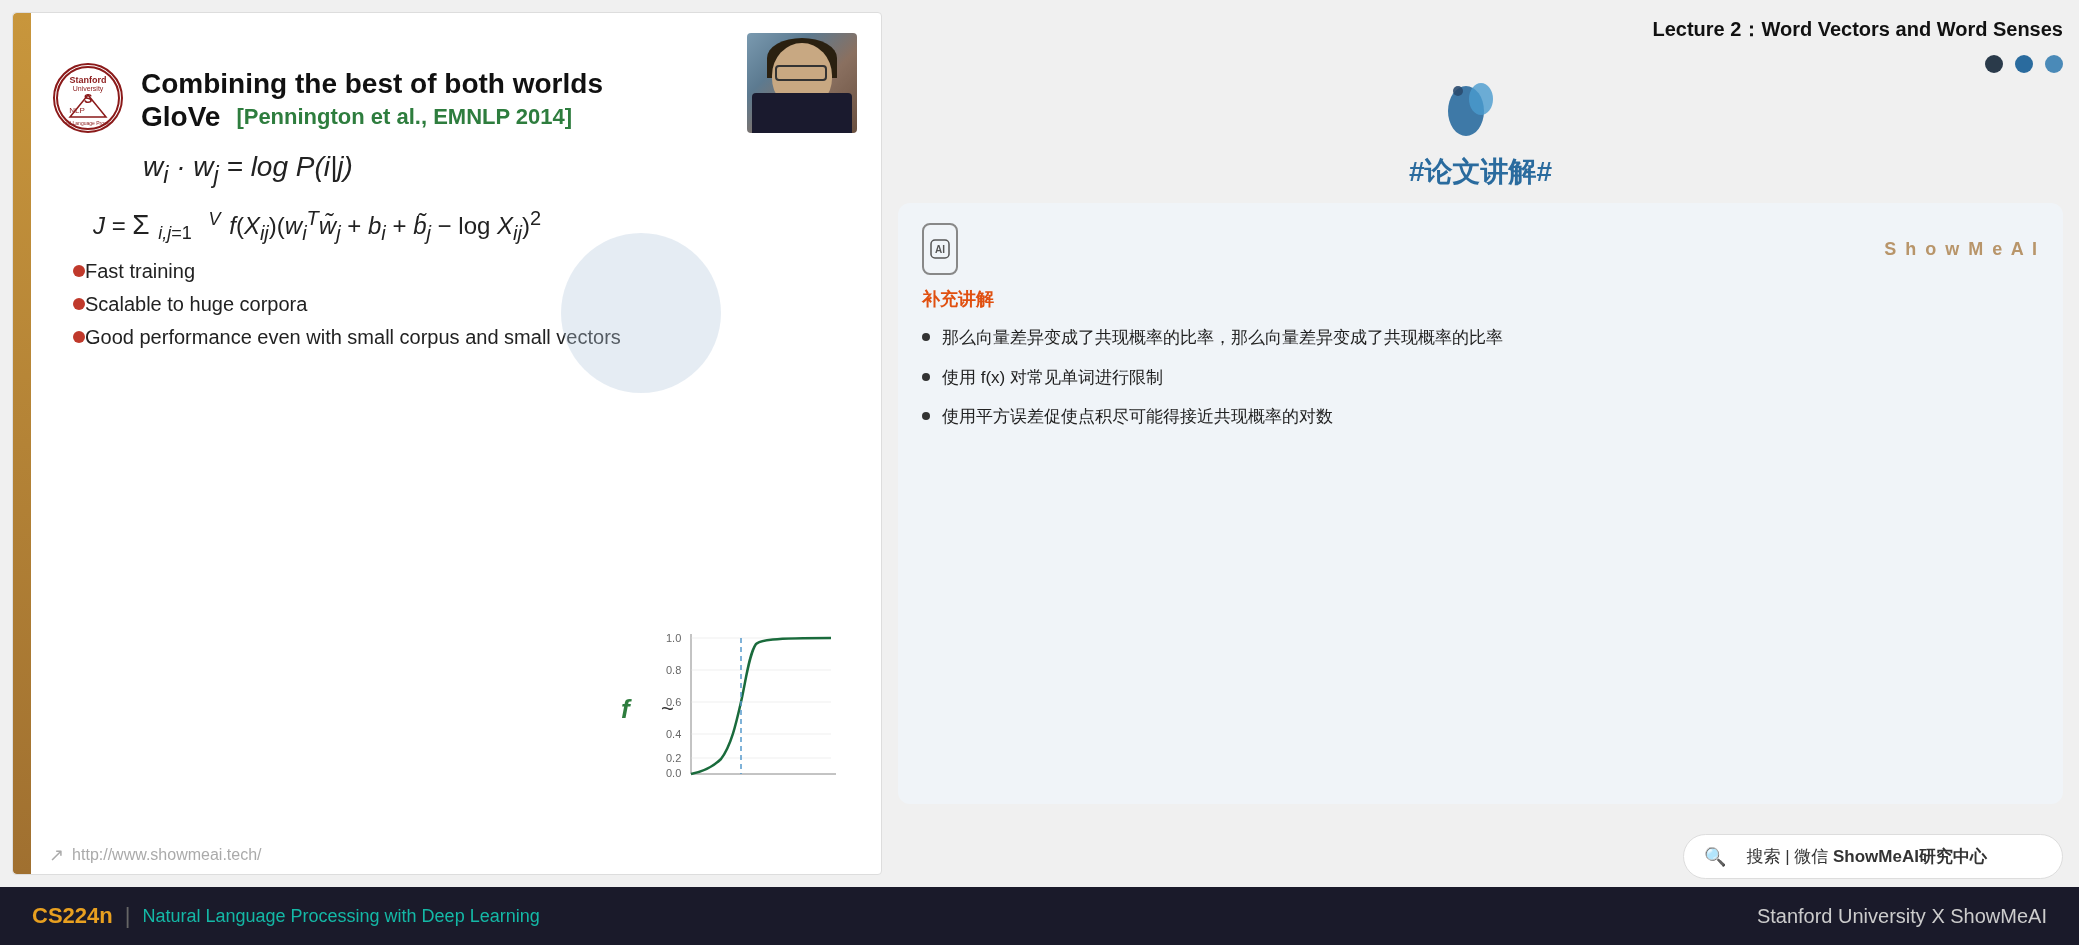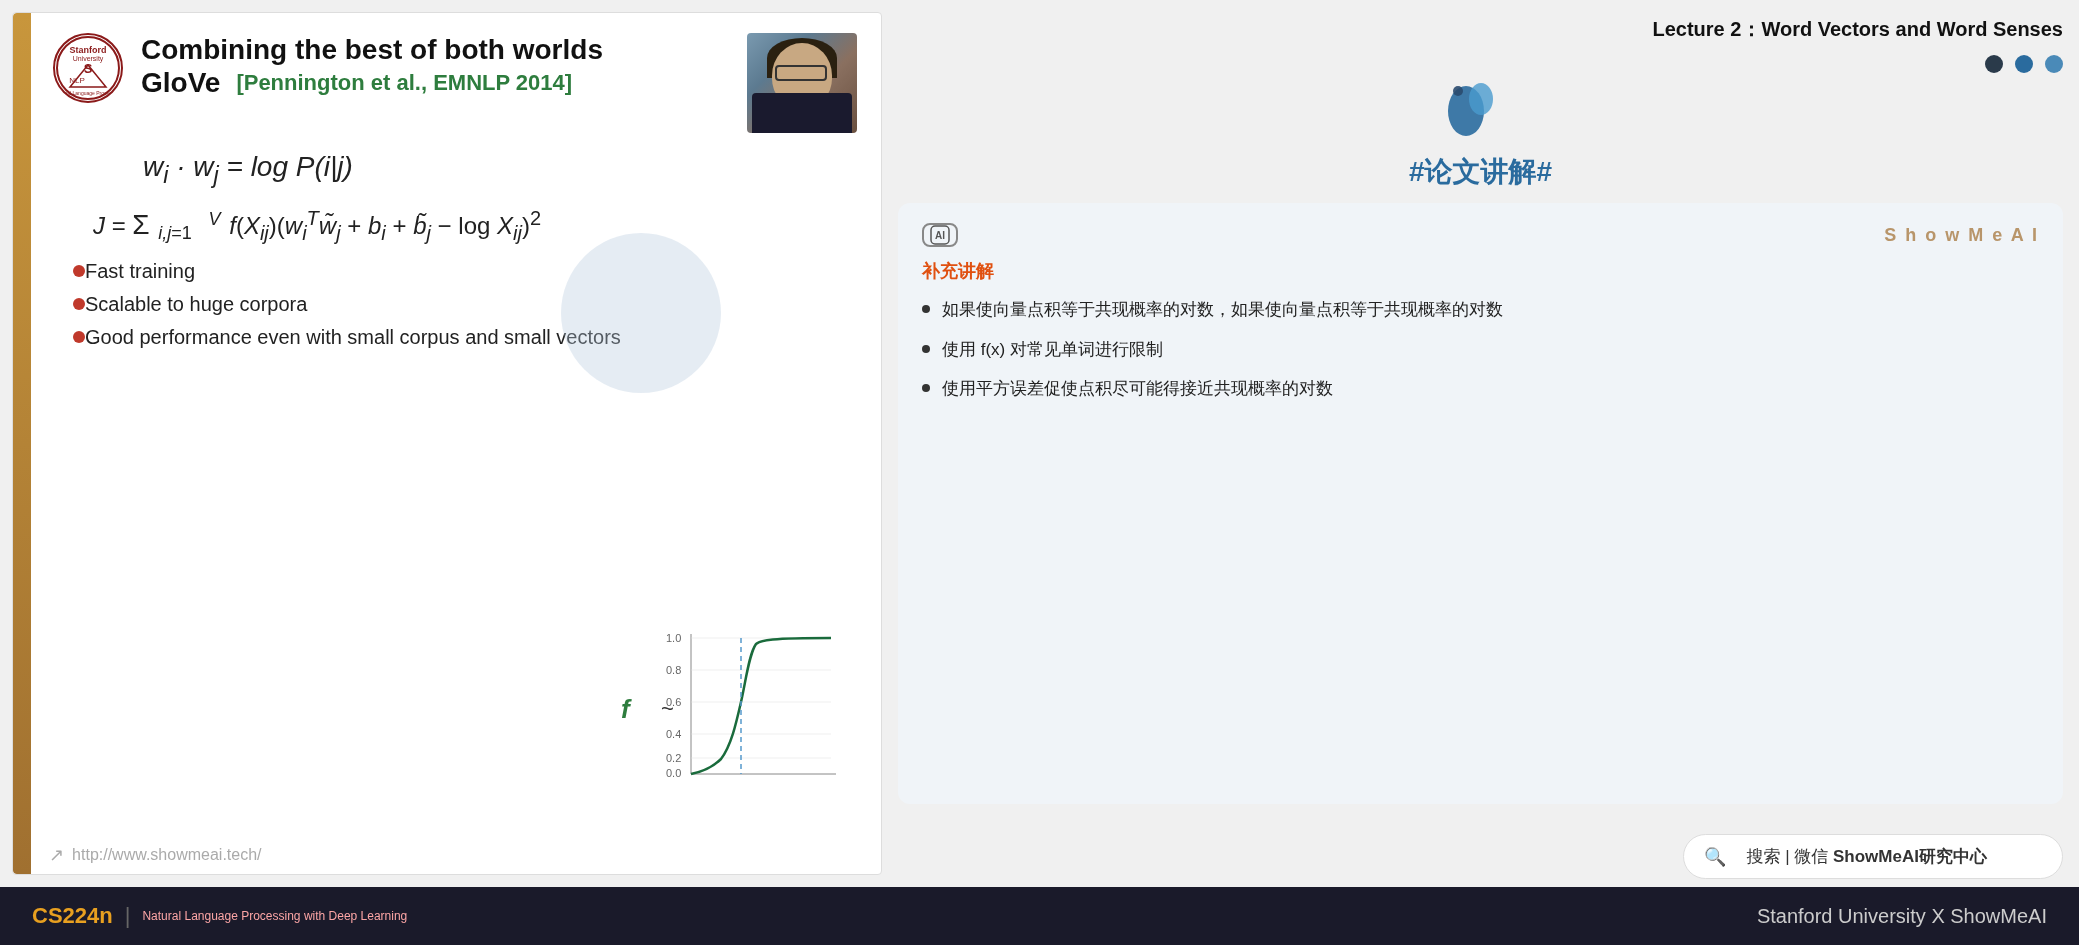--- a/index.html
+++ b/index.html
@@ -44,21 +44,21 @@
     }
 
     .slide-content {
       margin-left: 22px;
       padding: 20px 24px 16px 18px;
       flex: 1;
     }
 
     .slide-header {
       display: flex;
-      align-items: flex-start;
+      align-items: flex-end;
       gap: 18px;
       margin-bottom: 10px;
     }
 
     .stanford-logo {
       width: 70px;
       height: 70px;
       border: 2px solid #8b1a1a;
       border-radius: 50%;
       display: flex;
@@ -293,21 +293,21 @@
 
     .card-header {
       display: flex;
       align-items: center;
       justify-content: space-between;
       margin-bottom: 12px;
     }
 
     .ai-icon-box {
       width: 36px;
-      height: 24px;
+      height: 52px;
       border: 2px solid #888;
       border-radius: 8px;
       display: flex;
       align-items: center;
       justify-content: center;
       font-size: 16px;
       color: #555;
     }
 
     .showmeai-watermark {
@@ -392,22 +392,22 @@
       color: #e8a020;
     }
 
     .bottom-sep {
       color: #666;
       font-size: 22px;
       margin: 0 12px;
     }
 
     .bottom-desc {
-      font-size: 12px;
-      color: #fca5a5;
+      font-size: 18px;
+      color: #14b8a6;
     }
 
     .bottom-right {
       font-size: 20px;
       color: #cccccc;
     }
   </style>
 </head>
 <body>
 
@@ -537,21 +537,21 @@
             <rect x="2" y="2" width="18" height="18" rx="4" fill="none" stroke="#555" stroke-width="1.5"></rect>
             <text x="11" y="15" text-anchor="middle" font-size="10" fill="#555" font-weight="bold">AI</text>
           </svg>
         </div>
         <span class="showmeai-watermark">S h o w M e A I</span>
       </div>
       <div class="card-subtitle">补充讲解</div>
 
       <div class="card-bullet">
         <div class="card-bullet-dot"></div>
-        <span>如果使向量点积等于共现概率的对数，如果使向量点积等于共现概率的对数</span>
+        <span>那么向量差异变成了共现概率的比率，那么向量差异变成了共现概率的比率</span>
       </div>
       <div class="card-bullet">
         <div class="card-bullet-dot"></div>
         <span>使用 f(x) 对常见单词进行限制</span>
       </div>
       <div class="card-bullet">
         <div class="card-bullet-dot"></div>
         <span>使用平方误差促使点积尽可能得接近共现概率的对数</span>
       </div>
     </div>

